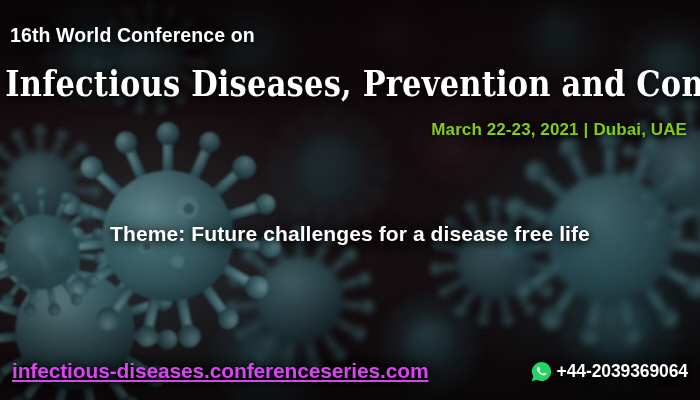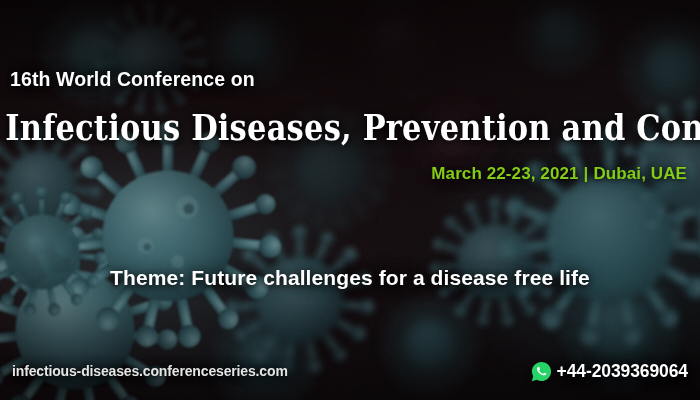--- a/index.html
+++ b/index.html
@@ -40,21 +40,20 @@
     inset: 0;
     background:
       radial-gradient(ellipse 120% 120% at 50% 45%, rgba(0,0,0,0) 38%, rgba(0,0,0,0.55) 100%);
     pointer-events: none;
   }
 
   
   .layer {
     position: absolute;
     inset: 0;
-    margin-top: 44px;
   }
 
   #kicker {
     position: absolute;
     left: 10px;
     top: 24px;
     font-size: 19.5px;
     font-weight: bold;
     color: #ffffff;
     letter-spacing: 0.1px;
@@ -117,26 +116,27 @@
     right: 0;
     bottom: 14px;
     height: 30px;
     display: flex;
     align-items: center;
     justify-content: space-between;
     padding: 0 12px;
     box-sizing: border-box;
   }
   #website-url {
-    font-size: 14px;
-    font-weight: bold;
-    color: #e5e5e5;
+    font-size: 21px;
+    font-weight: bold;
+    color: #d946ef;
     letter-spacing: -0.15px;
     text-shadow: 0 1px 5px rgba(0,0,0,0.9), 0 0 12px rgba(0,0,0,0.75);
     white-space: nowrap;
+    text-decoration: underline;
   }
   #contact {
     display: flex;
     align-items: center;
     gap: 5px;
     white-space: nowrap;
   }
   #whatsapp-icon {
     display: block;
     width: 21px;

